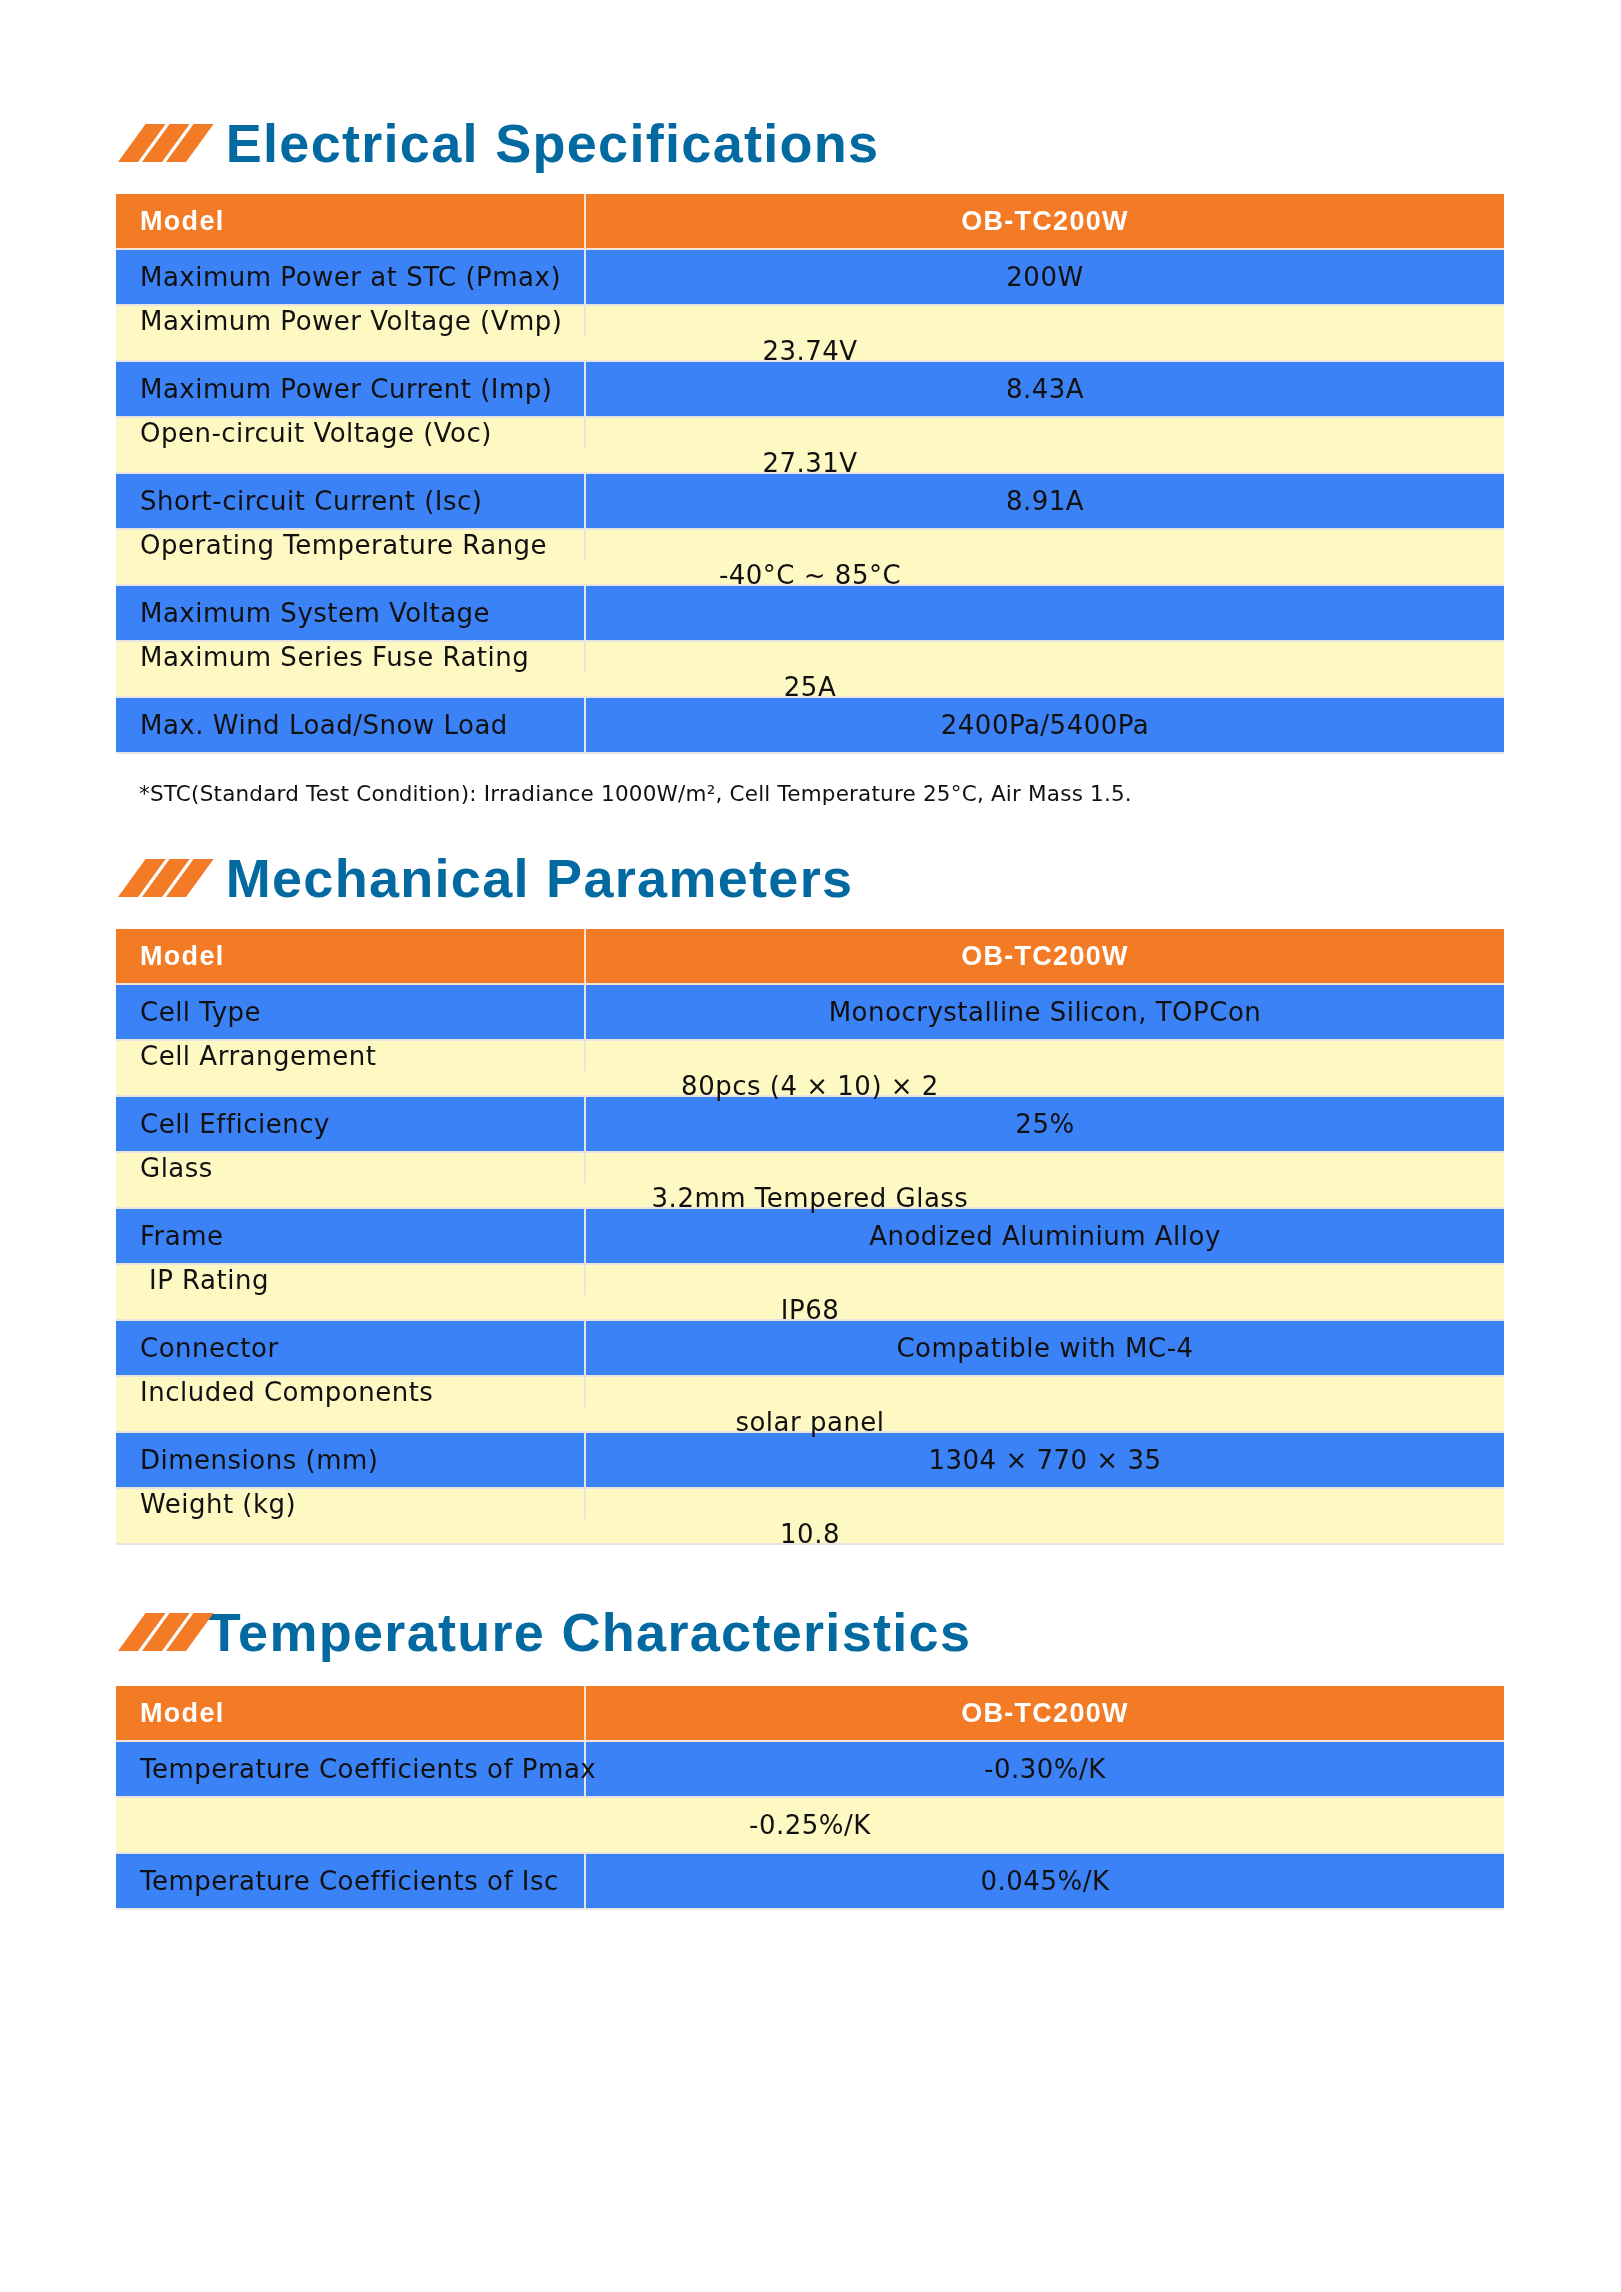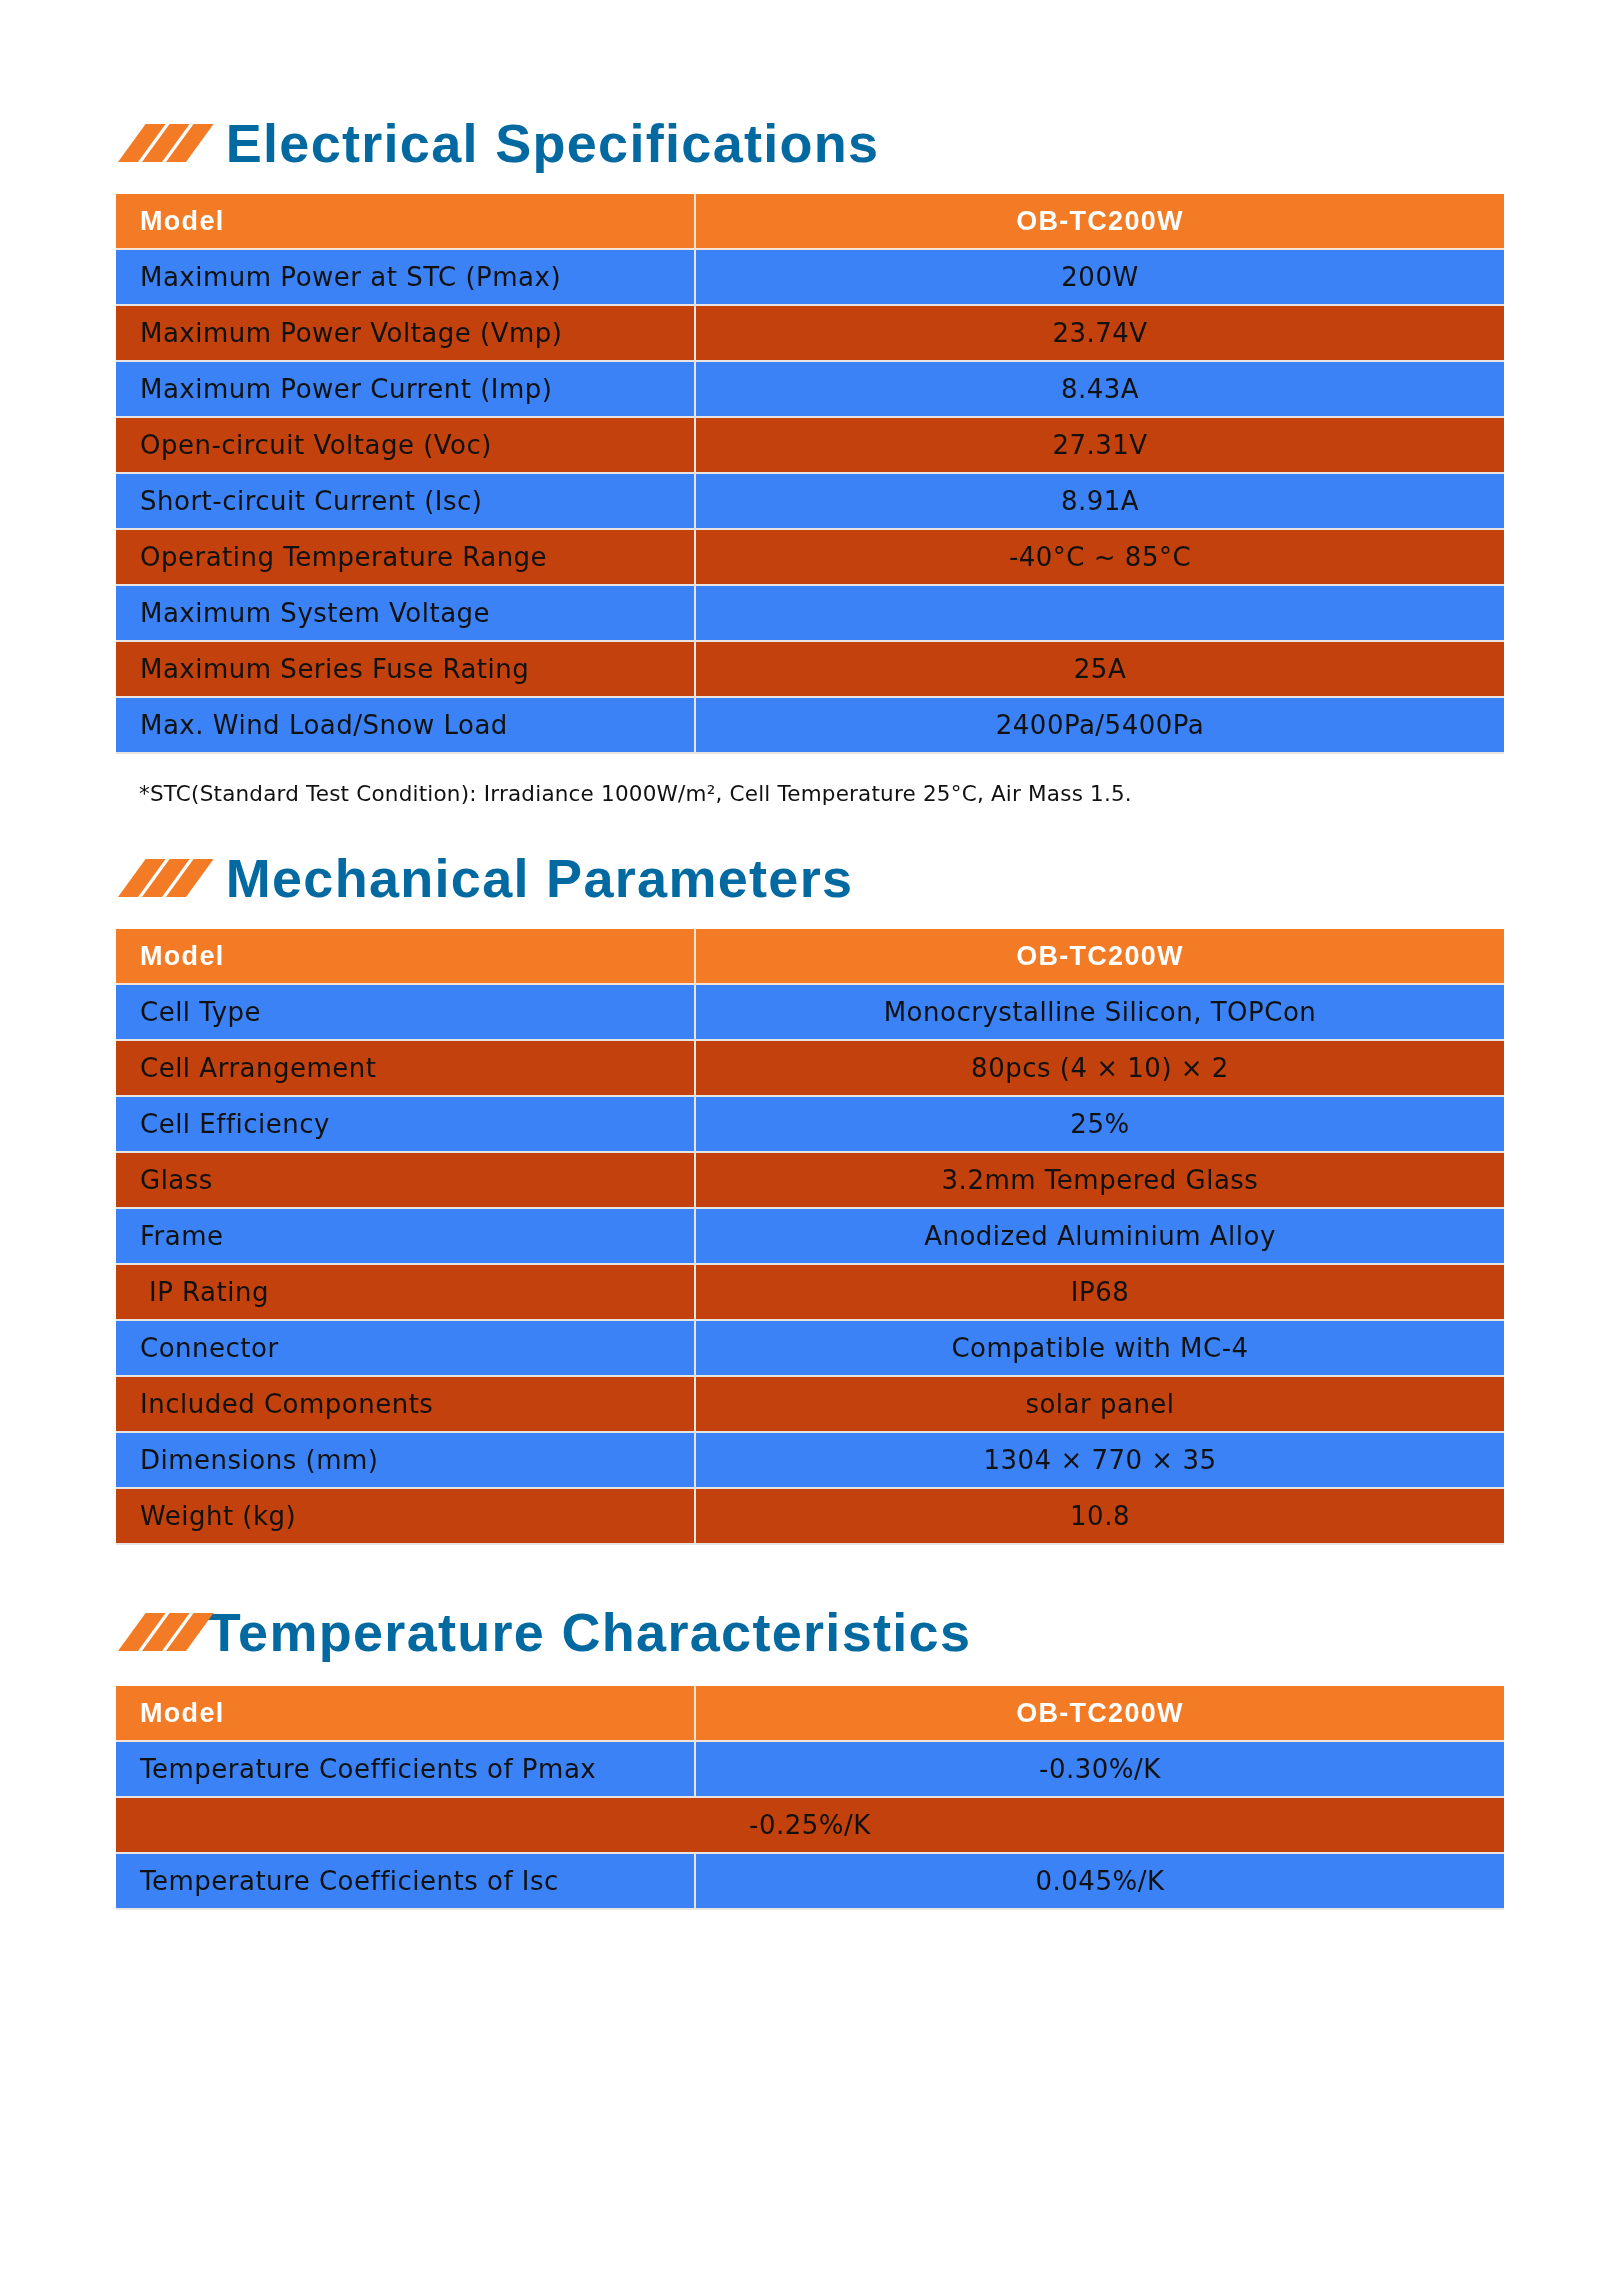--- a/index.html
+++ b/index.html
@@ -13,23 +13,23 @@
   .stripes span:nth-child(2) { left: 26px; }
   .stripes span:nth-child(3) { left: 50px; }
   .title-text { font-family: "Liberation Sans", sans-serif; font-weight: bold; font-size: 54px;
                 letter-spacing: 1.3px; color: #0369a1; margin-left: 19.7px; line-height: 54px; white-space: nowrap; }
   .title-text.tight { margin-left: 1.8px; }
 
   .spec-table { position: absolute; left: 116px; width: 1388px; }
   .row { display: flex; height: 56px; box-sizing: border-box; border-bottom: 2.7px solid #E8E4E2; }
   .row.head { background: #F47B25; border-bottom: 2.7px solid #F3E3D9; height: 56px; }
   .row.odd { background: #3b82f6; }
-  .row.even { background: #c2410c; }
+  .row.even { background: #fef9c3; flex-direction: column; }
   .cell { display: flex; align-items: center; box-sizing: border-box; white-space: nowrap; }
-  .cell.label { width: 580px; padding-left: 24px; border-right: 2.7px solid #E8E4E2; }
+  .cell.label { width: 470px; padding-left: 24px; border-right: 2.7px solid #E8E4E2; }
   .row.head .cell.label { border-right: 2.7px solid #FBE3D4; }
   .cell.value { flex: 1; justify-content: center; padding-right: 0; }
   .row.head .cell { color: #ffffff; font-family: "Liberation Sans", sans-serif; font-weight: bold;
                     font-size: 27px; letter-spacing: 1.3px; }
   .row .cell.label .txt, .row .cell.value .txt { font-size: 26px; letter-spacing: 0.5px; color: #111; }
   .indent { padding-left: 9px; }
 
   .footnote { position: absolute; left: 139px; top: 781px; font-size: 21.5px; color: #111;
               white-space: nowrap; letter-spacing: 0.2px; }
 </style>

